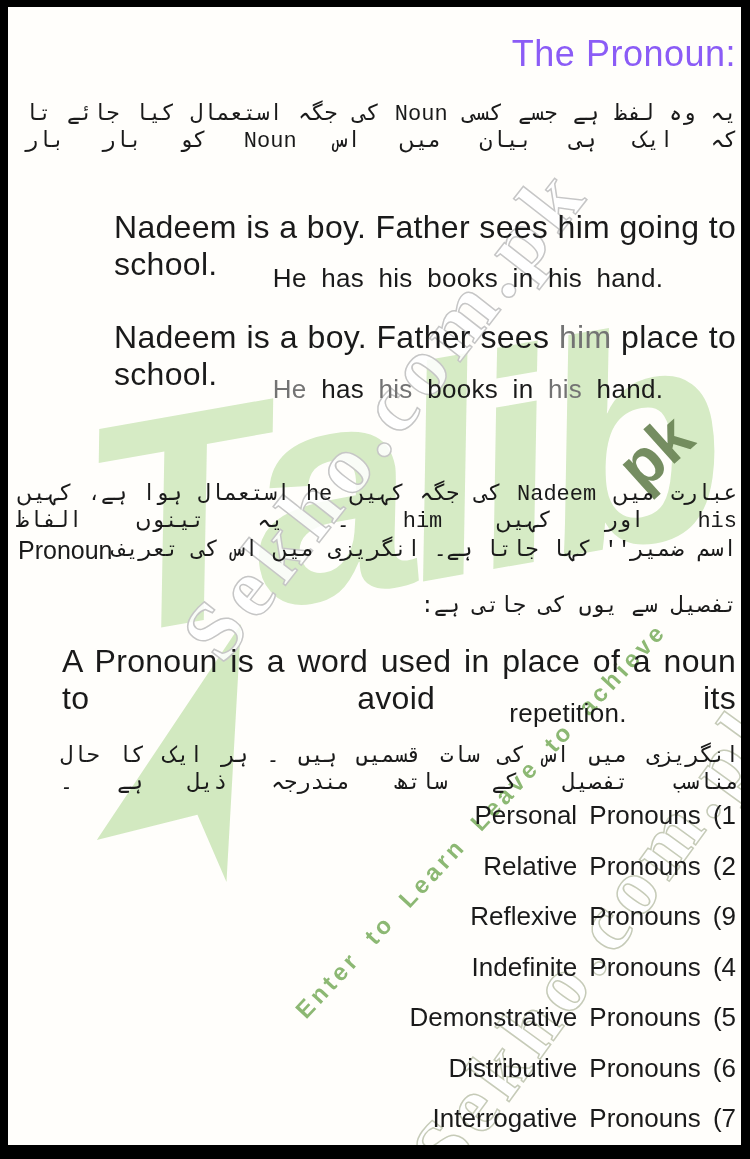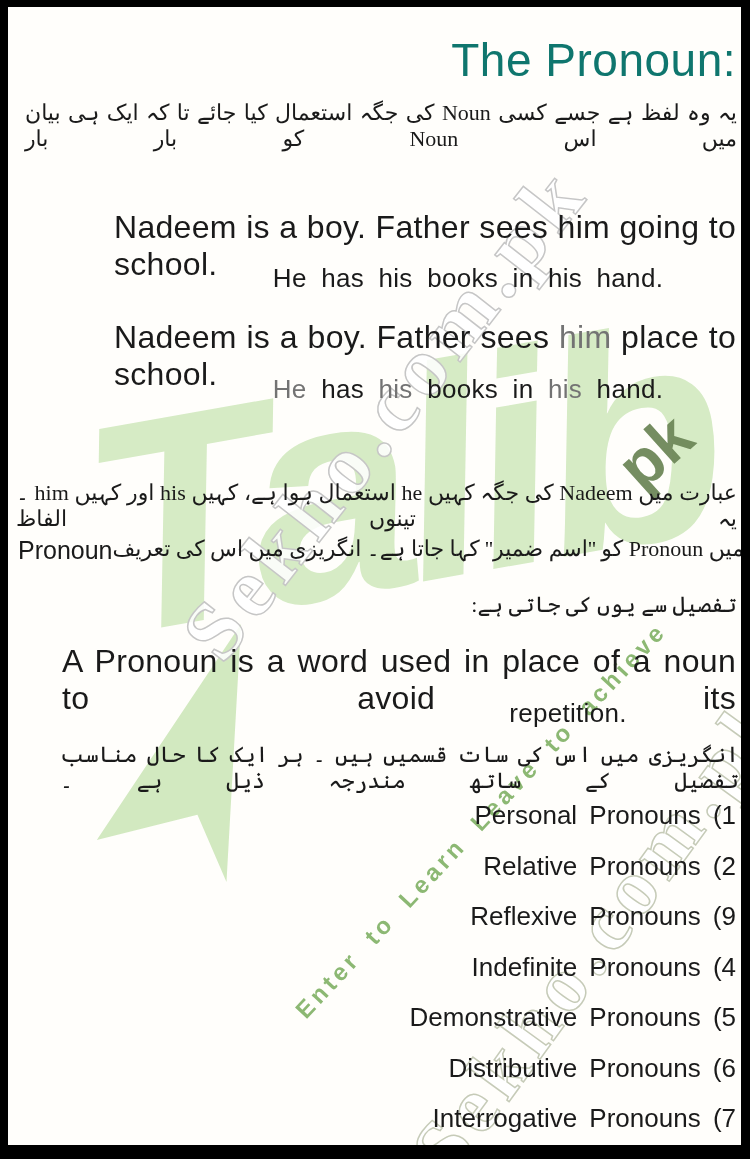--- a/index.html
+++ b/index.html
@@ -45,25 +45,25 @@
     left:290px;top:1005px;transform:rotate(-47deg);transform-origin:left top;
     font-size:24px;font-weight:bold;letter-spacing:4px;word-spacing:9px;
     color:#8cb873;font-family:"Liberation Sans",sans-serif;
   }
 
   
   .line{position:absolute;z-index:3;}
   .en{font-size:32px;letter-spacing:.3px;}
   .en-just{text-align:justify;text-align-last:justify;}
   .en-right{text-align:center;word-spacing:7px;font-size:26px;}
-  .ur{direction:rtl;font-family:Liberation Serif, serif;font-size:22px;
+  .ur{direction:rtl;font-family:Liberation Mono, monospace;font-size:22px;
       white-space:nowrap;text-align:right;}
   .ur-full{text-align:justify;text-align-last:justify;white-space:normal;}
   .red{color:#737373;font-weight:normal;}
-  .title{font-size:46px;color:#0f766e;letter-spacing:.5px;}
+  .title{font-size:36px;color:#8b5cf6;letter-spacing:.5px;}
   .mixed-line{display:flex;justify-content:space-between;align-items:flex-start;}
   .mixed-line .lat{font-size:25px;font-family:"Liberation Sans",sans-serif;direction:ltr;}
   .types{position:absolute;z-index:3;text-align:right;font-size:26px;}
   .types .type-item{line-height:50.5px;word-spacing:5px;}
 </style>
 </head>
 <body>
 
 <div class="page">
 

